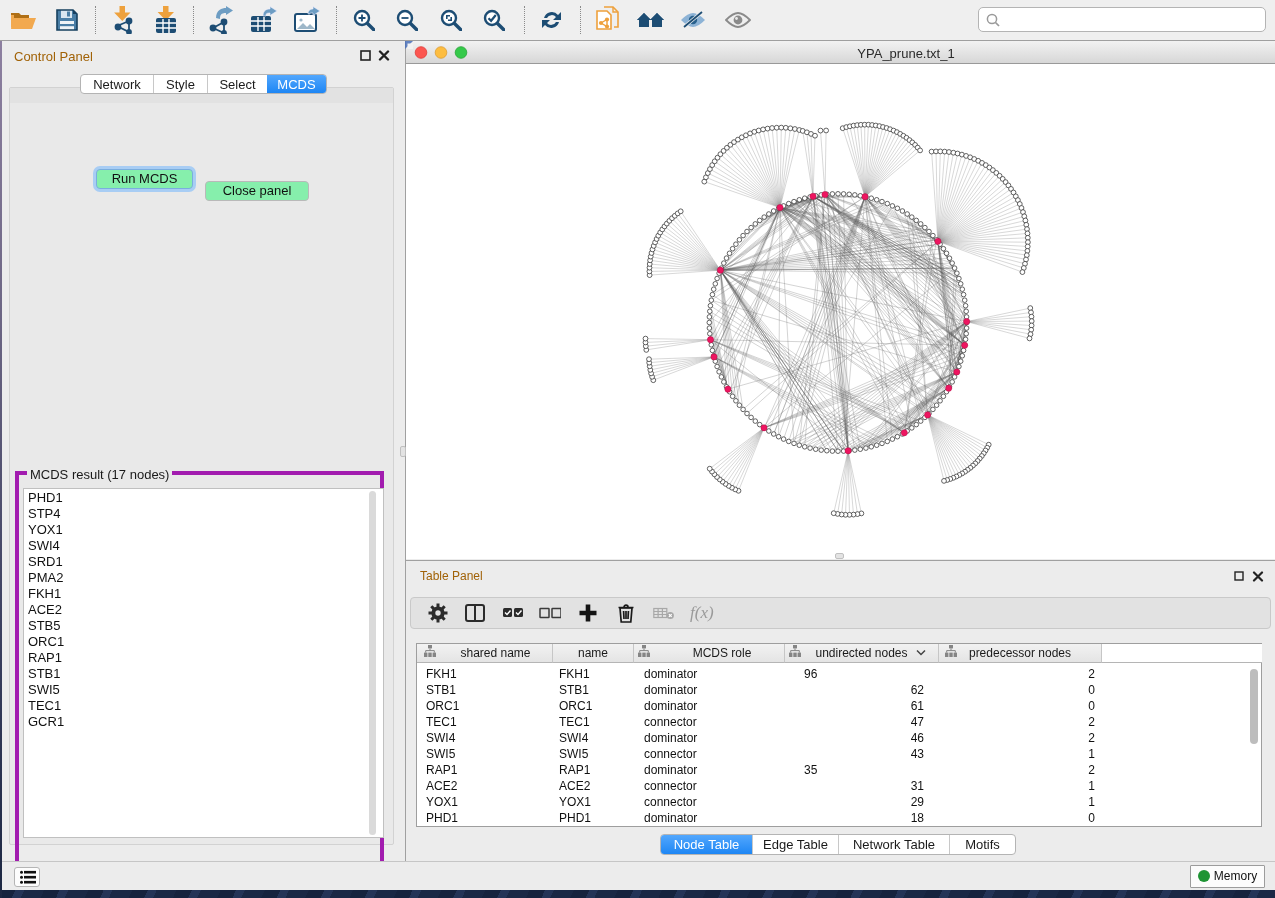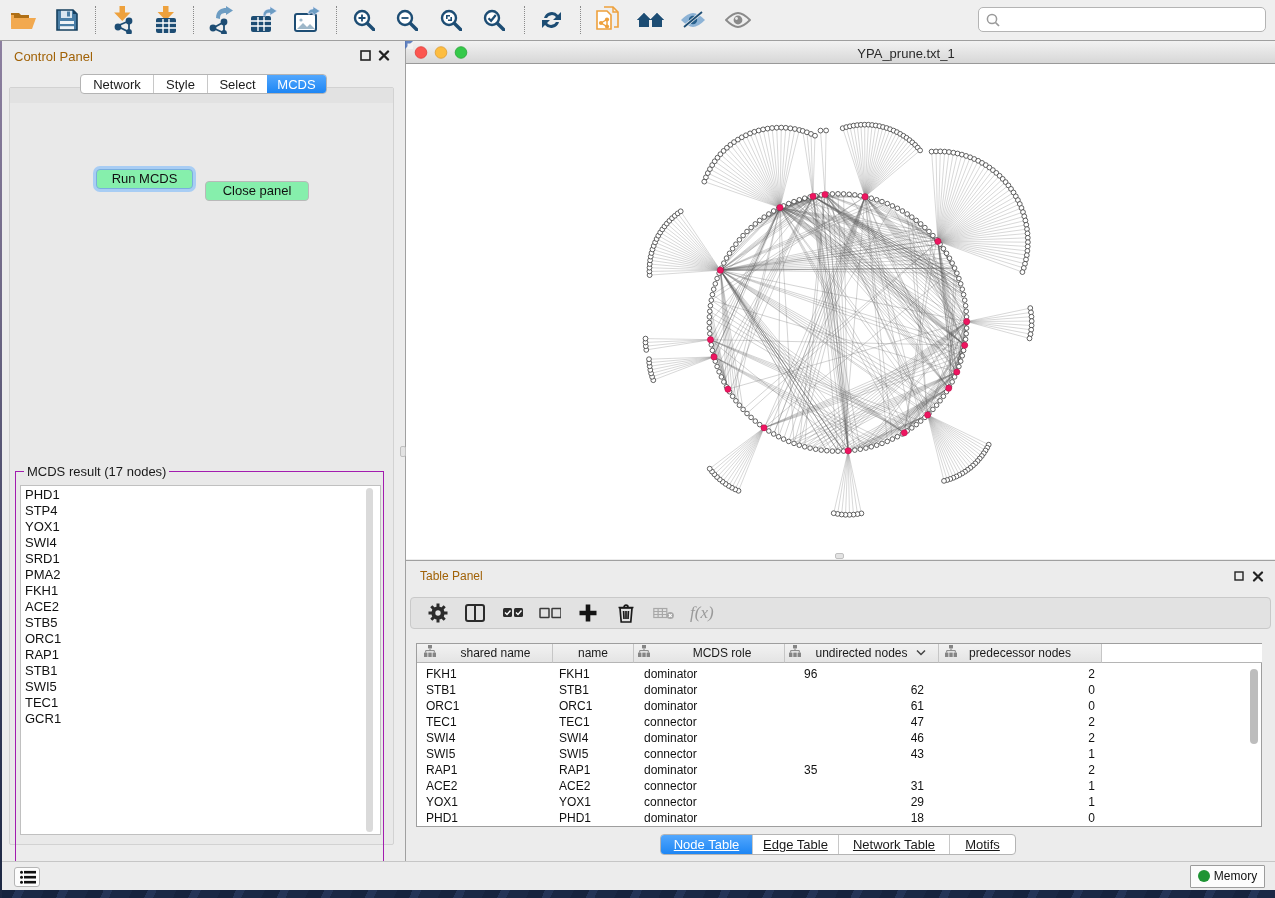--- a/index.html
+++ b/index.html
@@ -19,32 +19,32 @@
 .ptitle{font-size:13px;color:#a16207;}
 .tabs{position:absolute;display:flex;height:20px;border:1px solid #b4b4b4;border-radius:4px;background:#fff;overflow:hidden;z-index:5;}
 .tabs div{font-size:13px;color:#1a1a1a;display:flex;align-items:center;justify-content:center;border-left:1px solid #c8c8c8;}
 .tabs div:first-child{border-left:none;}
 .tabs .sel{background:linear-gradient(#52a7fd,#1e86f4);color:#fff;border-left:none;}
 #tabpane{position:absolute;left:9px;top:87px;width:385px;height:758px;background:#e9e9e9;border:1px solid #d2d2d2;border-radius:2px;}
 #tabpane::before{content:"";position:absolute;left:0;top:0;width:100%;height:15px;background:#e2e2e2;}
 #combo{position:absolute;left:46px;top:137px;width:311px;height:20px;background:#fff;border:1px solid #aaa;border-radius:4px;font-size:13px;color:#111;line-height:18px;padding-left:10px;}
 #combo .step{position:absolute;right:-1px;top:-1px;width:18px;height:20px;border-radius:0 4px 4px 0;background:linear-gradient(#55a9fd,#1d85f4);}
 .btn{position:absolute;height:20px;background:#86efac;border:1px solid #b9b9b9;border-radius:4px;font-size:13px;color:#111;text-align:center;line-height:18px;}
-#fs{position:absolute;left:5px;top:383px;width:369px;height:416px;border:1px solid #a21caf;}
+#fs{position:absolute;left:5px;top:383px;width:369px;height:416px;border:4px solid #a21caf;}
 #fsleg{position:absolute;left:8px;top:-8px;background:#e9e9e9;padding:0 3px;font-size:13px;color:#1a1a1a;}
 
 #mlist{position:absolute;left:4px;top:13px;width:361px;height:350px;background:#fff;border:1px solid #c0c0c0;font-size:13px;color:#111;padding-top:1px;}
 #mlist>div{height:16px;line-height:16px;padding-left:4px;}#mlist{position:absolute;}
 #mlist>div#mscroll{position:absolute;right:7px;top:2px;width:7px;height:344px;background:#dadada;border-radius:4px;padding:0;}
 #ttool{position:absolute;left:4px;top:36px;width:861px;height:32px;background:#e2e2e2;border:1px solid #c9c9c9;border-radius:4px;}
 #ttable{position:absolute;left:10px;top:82px;width:846px;height:184px;background:#fff;border:1px solid #9e9e9e;}
 .hdr{position:absolute;top:0;height:19px;background:linear-gradient(#f2f2f2,#e4e4e4);border-right:1px solid #c6c6c6;border-bottom:1px solid #b5b5b5;font-size:12px;color:#1a1a1a;text-align:center;line-height:19px;}
 .rowtxt{position:absolute;font-size:12px;color:#111;height:16px;line-height:16px;}
 #btabs{position:absolute;left:254px;top:273px;display:flex;height:21px;border:1px solid #b4b4b4;border-radius:4px;background:#fff;overflow:hidden;}
-#btabs div{font-size:13px;color:#1a1a1a;display:flex;align-items:center;justify-content:center;border-left:1px solid #c8c8c8;text-decoration:underline;}
+#btabs div{font-size:13px;color:#1a1a1a;display:flex;align-items:center;justify-content:center;border-left:1px solid #c8c8c8;}
 #btabs div:first-child{border-left:none;}
 #btabs .sel{background:linear-gradient(#52a7fd,#1e86f4);color:#fff;}
 #membtn{position:absolute;left:1190px;top:865px;width:75px;height:23px;background:#fcfcfc;border:1px solid #9c9c9c;border-radius:1px;font-size:12px;color:#111;line-height:21px;text-align:center;}
 #listbtn{position:absolute;left:12px;top:5px;width:26px;height:20px;background:#fdfdfd;border:1px solid #b5b5b5;border-radius:3px;}
 </style></head>
 <body>
 <div id="toolbar">
     <svg class="abs" style="left:10px;top:9px" width="27" height="22" viewBox="0 0 27 22">
       <path d="M1 4 h8 l2 2 h8 v4 H1 Z" fill="#b06f15"></path>
       <path d="M1 20 L4 9 H26 L22 20 Z" fill="#f2a94f"></path>

